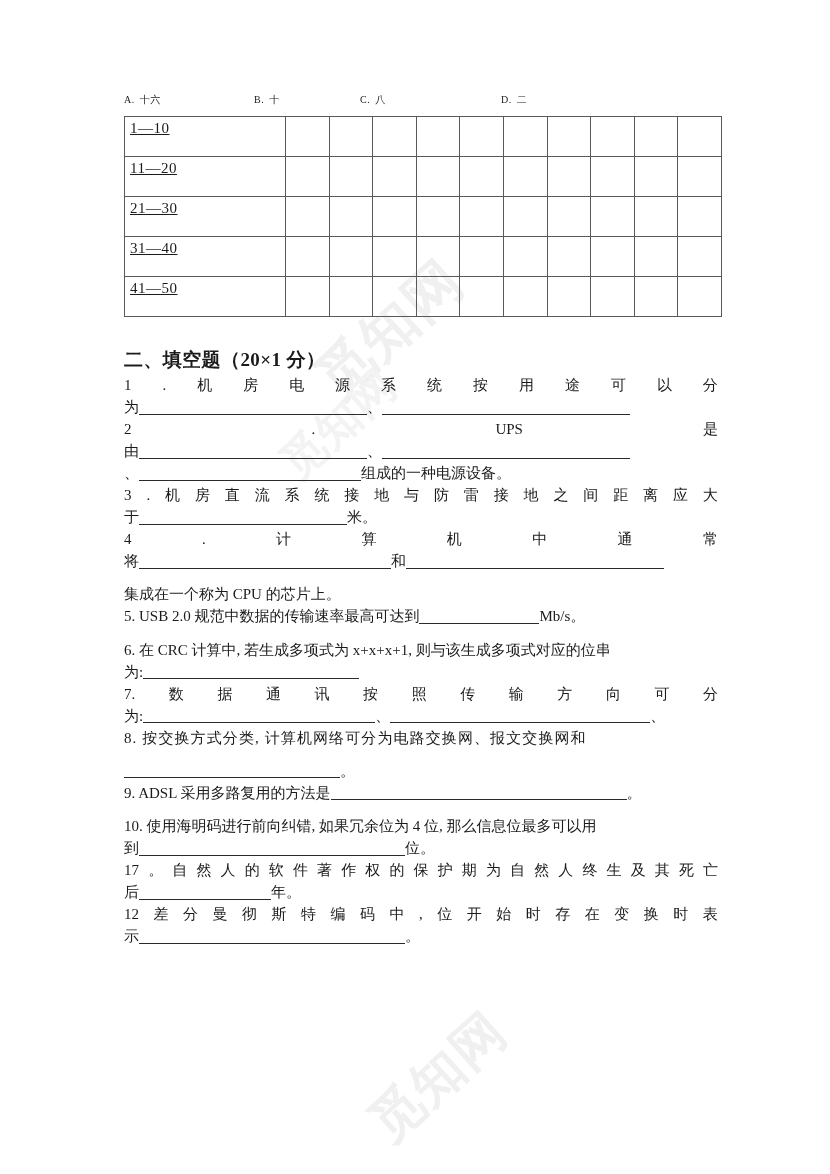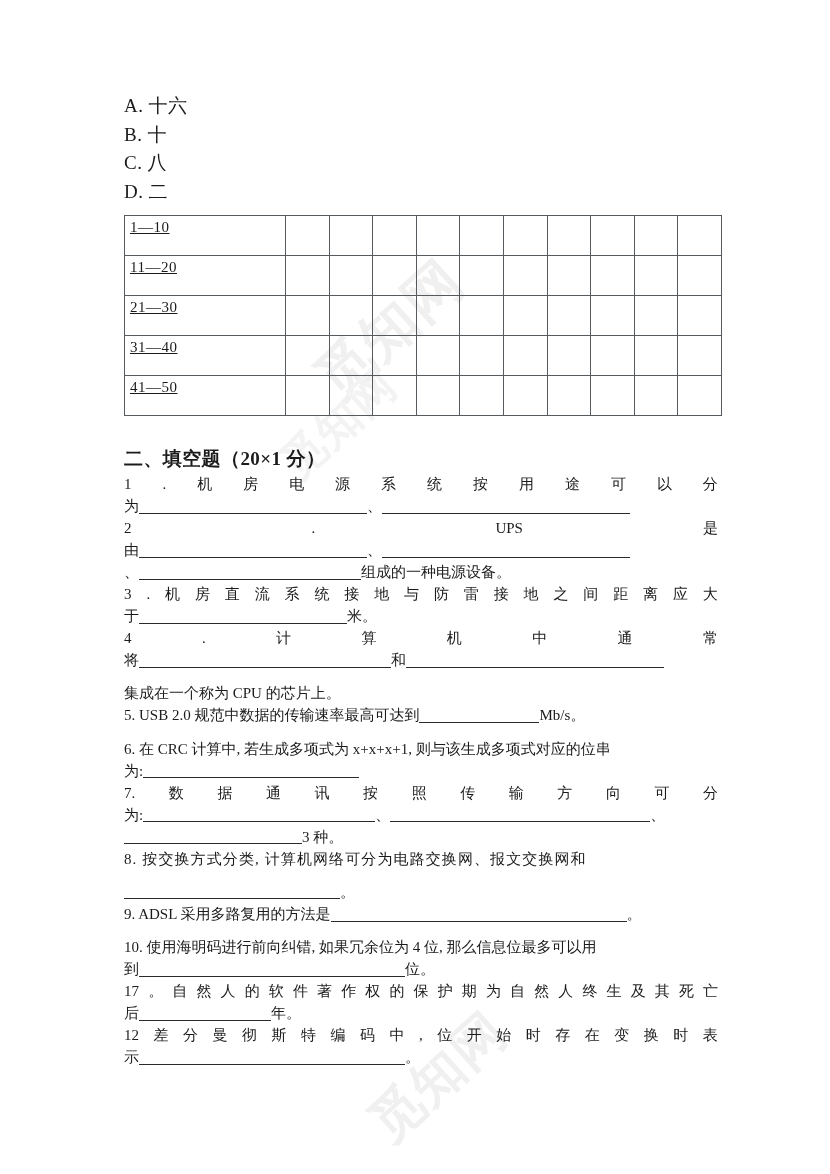--- a/index.html
+++ b/index.html
@@ -62,33 +62,32 @@
   .content {
     position: absolute;
     left: 124px;
     top: 92px;
     width: 594px;
   }
 
   
   .options {
     display: flex;
-    font-size: 19px;
+    font-size: 10px;
     line-height: 1.5;
     margin-bottom: 9px;
     letter-spacing: 0.5px;
-    flex-direction: column;
   }
   .opt {
     white-space: nowrap;
   }
   .opt-a { width: 130px; }
   .opt-b { width: 106px; }
   .opt-c { width: 108px; }
-  .opt-d { width: auto; }
+  .opt-d { width: auto; margin-left: 33px; }
   .opt-key { margin-right: 5px; }
 
   
   table.answer-grid {
     border-collapse: collapse;
     width: 531px;
     table-layout: fixed;
   }
   table.answer-grid td {
     border: 1px solid #555a5e;
@@ -336,21 +335,20 @@
         <span>按</span>
         <span>照</span>
         <span>传</span>
         <span>输</span>
         <span>方</span>
         <span>向</span>
         <span>可</span>
         <span>分</span>
       </div>
       <div class="row-flow"><span>为:</span><span class="ln ln-w14"></span><span>、</span><span class="ln ln-w10"></span><span>、</span></div>
-      <div class="row-flow"><span class="ln ln-w15"></span><span>3 种。</span></div>
     </div>
 
     <div class="q gap-md q-block">
       <div class="sp-med">8. 按交换方式分类, 计算机网络可分为电路交换网、报文交换网和</div>
       <div class="row-flow gap-sm"><span class="ln ln-w8"></span><span>。</span></div>
     </div>
 
     <div class="q gap-md row-flow"><span>9. ADSL 采用多路复用的方法是</span><span class="ln ln-w9"></span><span>。</span></div>
 
     <div class="q gap-sm q-block">

